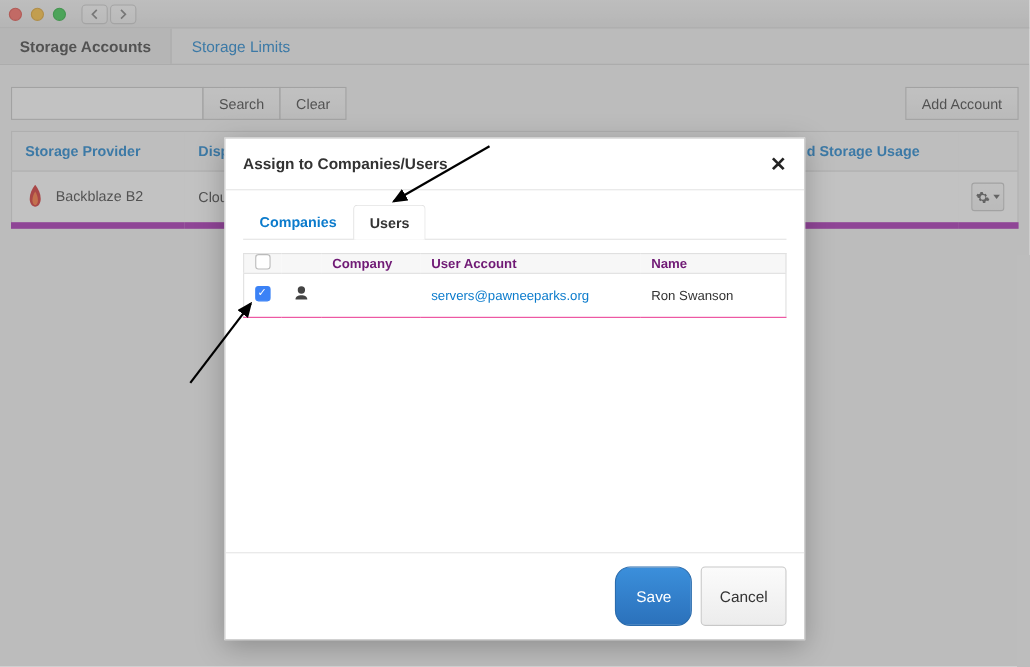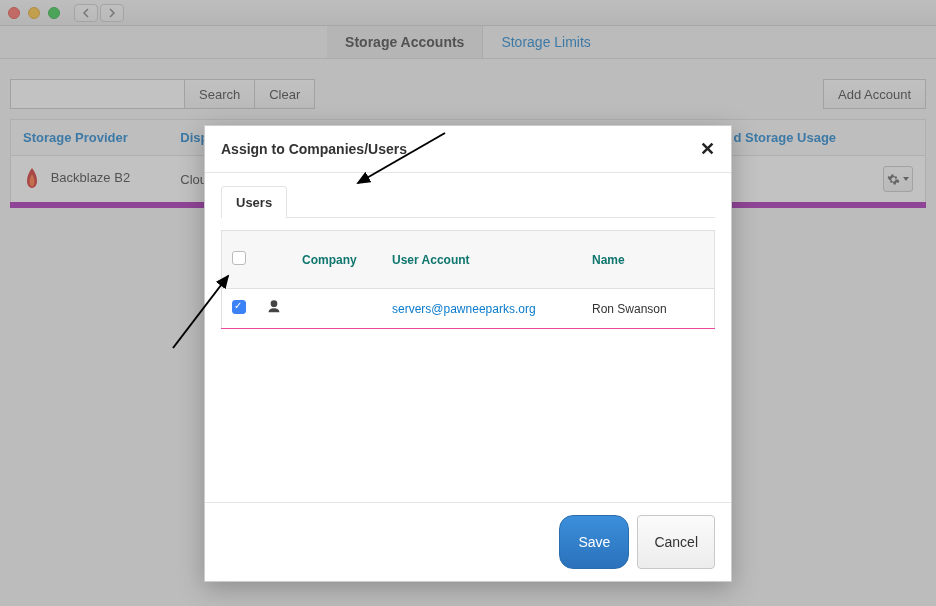--- a/index.html
+++ b/index.html
@@ -9,21 +9,21 @@
     .titlebar { height: 26px; background: linear-gradient(#f7f7f7, #e8e8e8); border-bottom: 1px solid #ccc; display: flex; align-items: center; padding: 0 8px; gap: 8px; }
     .traffic-lights { display: flex; gap: 8px; }
     .tl { width: 12px; height: 12px; border-radius: 50%; }
     .tl.red { background: #ff5f57; border: 0.5px solid #e1443c; }
     .tl.yellow { background: #ffbd2e; border: 0.5px solid #dfa023; }
     .tl.green { background: #28c940; border: 0.5px solid #1dac31; }
     .navbtns { display: flex; gap: 2px; margin-left: 6px; }
     .navbtn { width: 24px; height: 18px; background: linear-gradient(#fbfbfb, #f0f0f0); border: 1px solid #c8c8c8; border-radius: 4px; display: flex; align-items: center; justify-content: center; font-size: 10px; color: #888; cursor: pointer; }
 
     
-    .main-tabs { display: flex; background: #f2f2f2; border-bottom: 1px solid #d5d5d5; justify-content: center; }
+    .main-tabs { display: flex; background: #f2f2f2; border-bottom: 1px solid #d5d5d5; }
     .main-tab { padding: 8px 18px; font-size: 14px; color: #0b7bcc; cursor: pointer; }
     .main-tab.active { background: #e8e8e8; color: #333; font-weight: 600; border-right: 1px solid #d5d5d5; }
 
     
     .content { padding: 20px 10px 10px 10px; }
     .toolbar-row { display: flex; align-items: center; gap: 0; margin-bottom: 10px; }
     .search-field { width: 175px; height: 30px; border: 1px solid #c5c5c5; padding: 0 6px; font-size: 13px; background: #fff; }
     .btn { height: 30px; padding: 0 14px; border: 1px solid #c5c5c5; background: linear-gradient(#fdfdfd,#f1f1f1); font-size: 13px; color: #333; cursor: pointer; margin-left: -1px; text-align: center; }
     .btn:first-of-type { border-left: 1px solid #c5c5c5; }
     .add-account { margin-left: auto; }
@@ -41,21 +41,21 @@
     .dialog { width: 528px; height: 457px; background: #fff; border: 1px solid #ccc; box-shadow: 0 6px 24px rgba(0,0,0,0.25); display: flex; flex-direction: column; }
     .dialog-header { display: flex; align-items: center; justify-content: space-between; padding: 12px 16px; border-bottom: 1px solid #e5e5e5; }
     .dialog-title { font-size: 14px; font-weight: 700; color: #333; }
     .close-x { font-size: 18px; font-weight: 700; color: #222; cursor: pointer; }
     .dialog-body { padding: 12px 16px; flex: 1; }
     .dialog-tabs { display: flex; border-bottom: 1px solid #e3e3e3; margin-bottom: 12px; }
     .dialog-tab { padding: 8px 14px; font-size: 13px; color: #0b7bcc; font-weight: 600; cursor: pointer; border: 1px solid transparent; border-bottom: none; border-radius: 4px 4px 0 0; }
     .dialog-tab.active { color: #333; border-color: #e3e3e3; background: #fff; position: relative; top: 1px; }
 
     .u-table { width: 100%; border: 1px solid #e0e0e0; border-collapse: collapse; }
-    .u-table th { background: #f7f7f7; font-size: 12px; font-weight: 700; color: #0f766e; text-align: left; padding: 20px 10px; border-bottom: 1px solid #e0e0e0; }
+    .u-table th { background: #f7f7f7; font-size: 12px; font-weight: 700; color: #701a75; text-align: left; padding: 0 10px; border-bottom: 1px solid #e0e0e0; }
     .u-table td { background: #fff; font-size: 12px; color: #333; padding: 10px; border-bottom: 1px solid #ec4899; }
     .u-table a { color: #0b7bcc; text-decoration: none; }
     .chk { width: 14px; height: 14px; border: 1px solid #bbb; border-radius: 3px; display: inline-block; background: #fff; cursor: pointer; position: relative; }
     .chk.checked { background: #3b82f6; border-color: #3b82f6; }
     .chk.checked::after { content: "✓"; color: #fff; font-size: 10px; position: absolute; top: -1px; left: 1px; }
     .user-icon { width: 16px; height: 16px; fill: #444; }
 
     .dialog-footer { padding: 12px 16px; border-top: 1px solid #e5e5e5; display: flex; justify-content: flex-end; gap: 8px; }
     .btn-primary { background: linear-gradient(#3b8fdb,#2b71bb); color: #fff; border: 1px solid #2b6cad; border-radius: 14px; padding: 18px 18px; font-size: 14px; cursor: pointer; }
     .btn-secondary { background: linear-gradient(#fbfbfb,#ececec); color: #333; border: 1px solid #c8c8c8; border-radius: 4px; padding: 6px 16px; font-size: 14px; cursor: pointer; }
@@ -133,20 +133,21 @@
 </div>
 
 <div class="overlay">
   <div class="dialog">
     <div class="dialog-header">
       <div class="dialog-title">Assign to Companies/Users</div>
       <div class="close-x">✕</div>
     </div>
     <div class="dialog-body">
       <div class="dialog-tabs">
+        <div class="dialog-tab">Companies</div>
         <div class="dialog-tab active">Users</div>
       </div>
       <table class="u-table">
         <thead>
           <tr>
             <th style="width:34px">
               <span class="chk"></span>
             </th>
             <th style="width:30px"></th>
             <th style="width:90px">Company</th>

